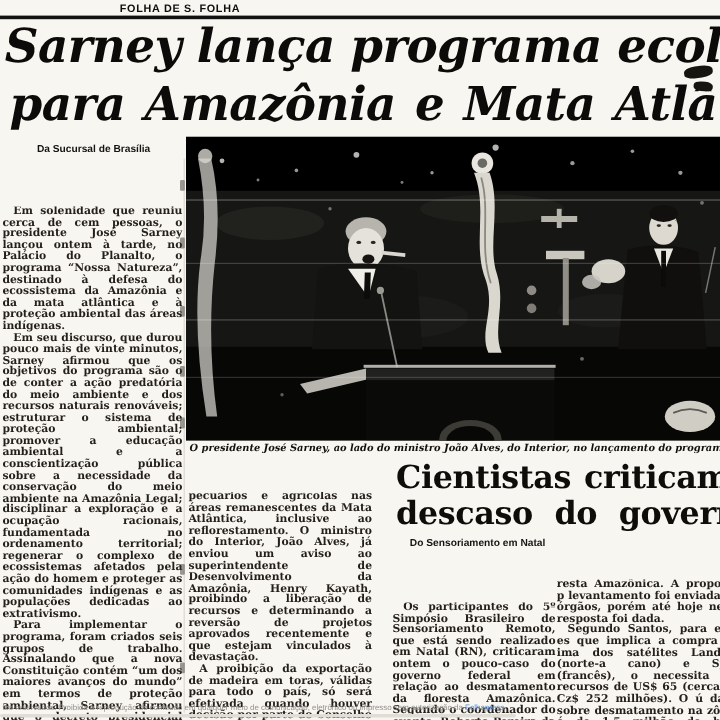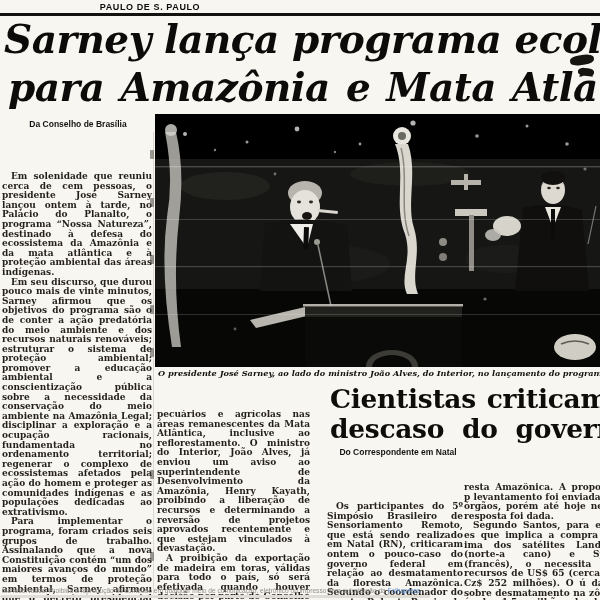--- a/index.html
+++ b/index.html
@@ -41,29 +41,29 @@
   .blob2{left:578px;top:68px;width:16px;height:8px;transform:rotate(5deg);}
   .gutter{left:153px;top:132px;width:1px;height:462px;background:#ddd8d0;}
   .tick{left:150px;width:4px;height:9px;background:#3a372f;opacity:.5;border-radius:1px;}
   .ghost{left:0;top:595px;width:430px;height:3px;background:#e0ddd7;border-radius:2px;}
 </style>
 </head>
 <body>
 
 <div class="page">
 
-  <div class="abs masthead">PAULO DE S. PAULO</div>
+  <div class="abs masthead">FOLHA DE S. FOLHA</div>
   <div class="abs mastrule"></div>
 
   <div class="abs hl hl-a">Sarney lança programa ecológico</div>
   <div class="abs hl hl-b">para Amazônia e Mata Atlântica</div>
   <div class="abs blob blob1"></div>
   <div class="abs blob blob2"></div>
 
-  <div class="abs byline b1">Da Conselho de Brasília</div>
+  <div class="abs byline b1">Da Sucursal de Brasília</div>
 
   <div class="abs col c1">
     <p>Em solenidade que reuniu cerca de cem pessoas, o presidente José Sarney lançou ontem à tarde, no Palácio do Planalto, o programa “Nossa Natureza”, destinado à defesa do ecossistema da Amazônia e da mata atlântica e à proteção ambiental das áreas indígenas.</p>
     <p>Em seu discurso, que durou pouco mais de vinte minutos, Sarney afirmou que os objetivos do programa são o de conter a ação predatória do meio ambiente e dos recursos naturais renováveis; estruturar o sistema de proteção ambiental; promover a educação ambiental e a conscientização pública sobre a necessidade da conservação do meio ambiente na Amazônia Legal; disciplinar a exploração e a ocupação racionais, fundamentada no ordenamento territorial; regenerar o complexo de ecossistemas afetados pela ação do homem e proteger as comunidades indígenas e as populações dedicadas ao extrativismo.</p>
     <p>Para implementar o programa, foram criados seis grupos de trabalho. Assinalando que a nova Constituição contém “um dos maiores avanços do mundo” em termos de proteção ambiental, Sarney afirmou que o decreto presidencial restringiu a concessão de incentivos fiscais do Fundo de Investimentos da Amazônia a projetos que afetem o meio ambiente.</p>
 
   </div>
 
   <div class="abs credit">Luciano</div>
 
@@ -163,21 +163,21 @@
   <div class="abs tick" style="top:552px;"></div>
 
   <div class="abs col c2">
     <p class="noind">pecuários e agrícolas nas áreas remanescentes da Mata Atlântica, inclusive ao reflorestamento. O ministro do Interior, João Alves, já enviou um aviso ao superintendente de Desenvolvimento da Amazônia, Henry Kayath, proibindo a liberação de recursos e determinando a reversão de projetos aprovados recentemente e que estejam vinculados à devastação.</p>
     <p>A proibição da exportação de madeira em toras, válidas para todo o país, só será efetivada quando houver decisão por parte do Conselho Nacional de Comércio Exterior, presidido pelo ministro da Fazenda, Maílson da Nóbrega.</p>
 
   </div>
 
   <div class="abs h2 h2a">Cientistas criticam o</div>
   <div class="abs h2 h2b">descaso do governo</div>
-  <div class="abs byline b2">Do Correspondente em Natal</div>
+  <div class="abs byline b2">Do Sensoriamento em Natal</div>
 
   <div class="abs col c3">
     <p>Os participantes do 5º Simpósio Brasileiro de Sensoriamento Remoto, que está sendo realizado em Natal (RN), criticaram ontem o pouco-caso do governo federal em relação ao desmatamento da floresta Amazônica. Segundo o coordenador do evento, Roberto Pereira da Cunha, 38, do Instituto de Pesquisas Espaciais (Inpe), a entidade está preocupada com a destruição da Amazônia e tem alertado o governo</p>
 
   </div>
 
   <div class="abs col c4">
     <p class="noind">resta Amazônica. A proposta p levantamento foi enviada àq órgãos, porém até hoje nenh resposta foi dada.</p>
     <p>Segundo Santos, para este es que implica a compra de ima dos satélites Landsat (norte-a cano) e Spot (francês), o necessita de recursos de US$ 65 (cerca de Cz$ 252 milhões). O ú dado sobre desmatamento na zônia é de 1,5 milhão de hect correspondente ao período de 78.</p>
     <p>Apesar de não achar o</p>

